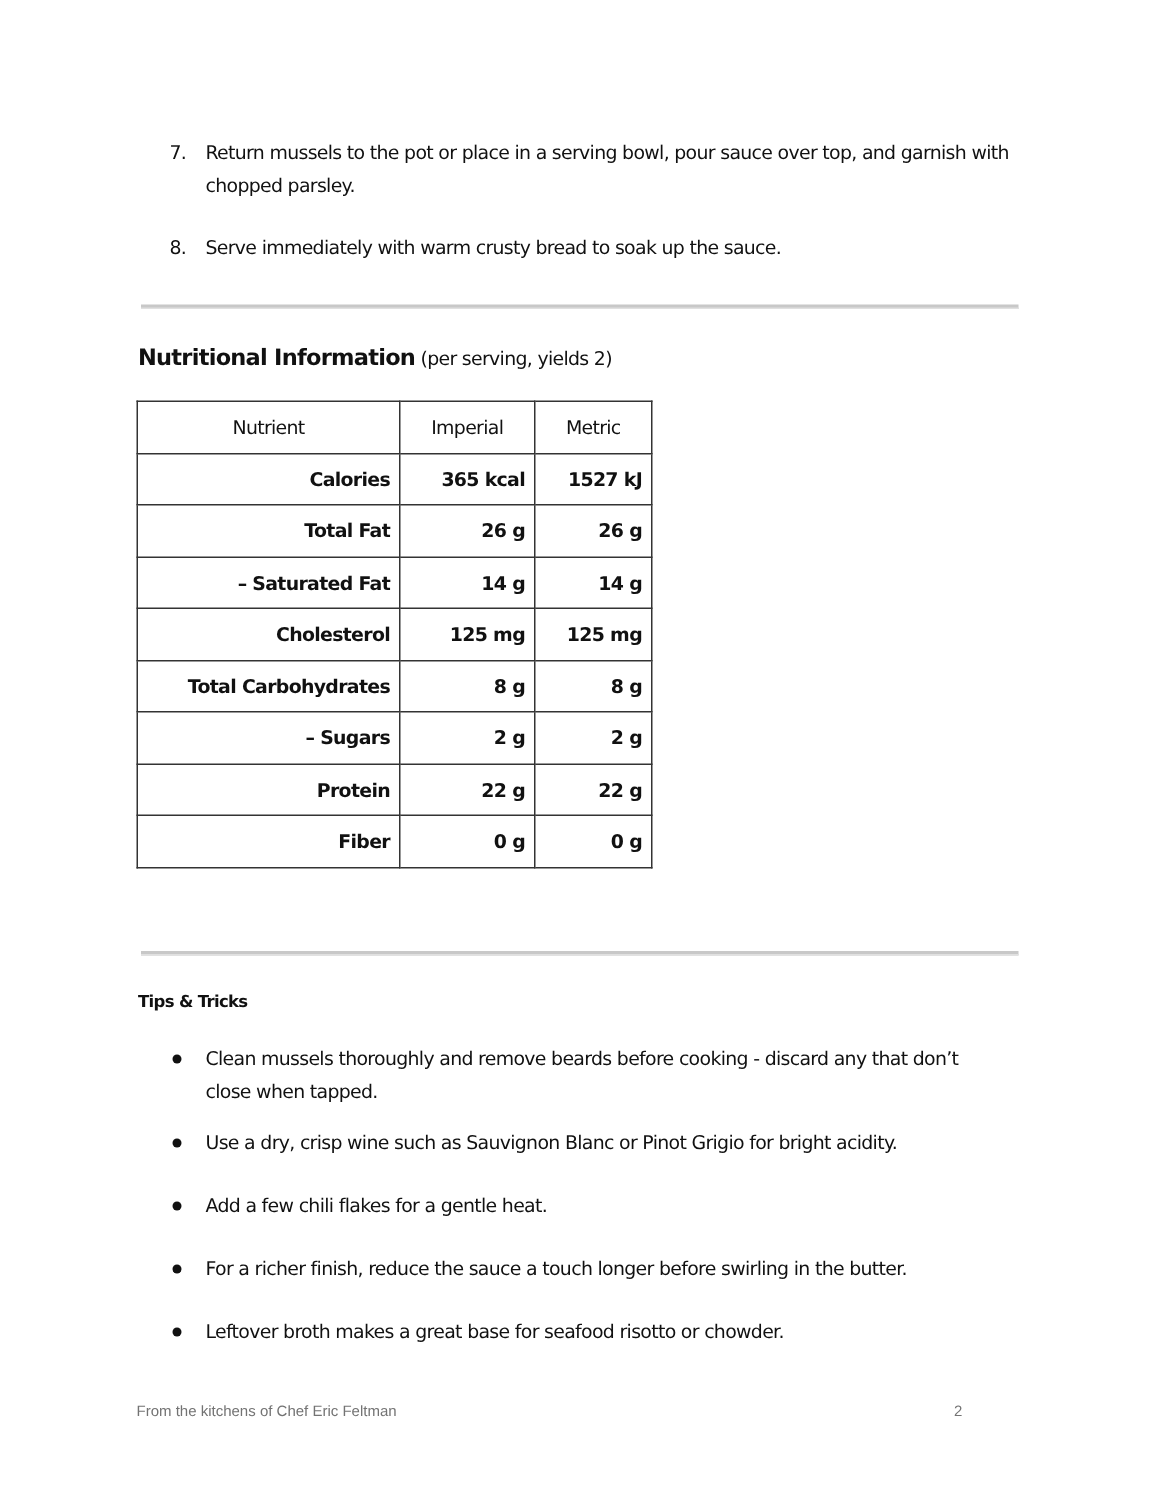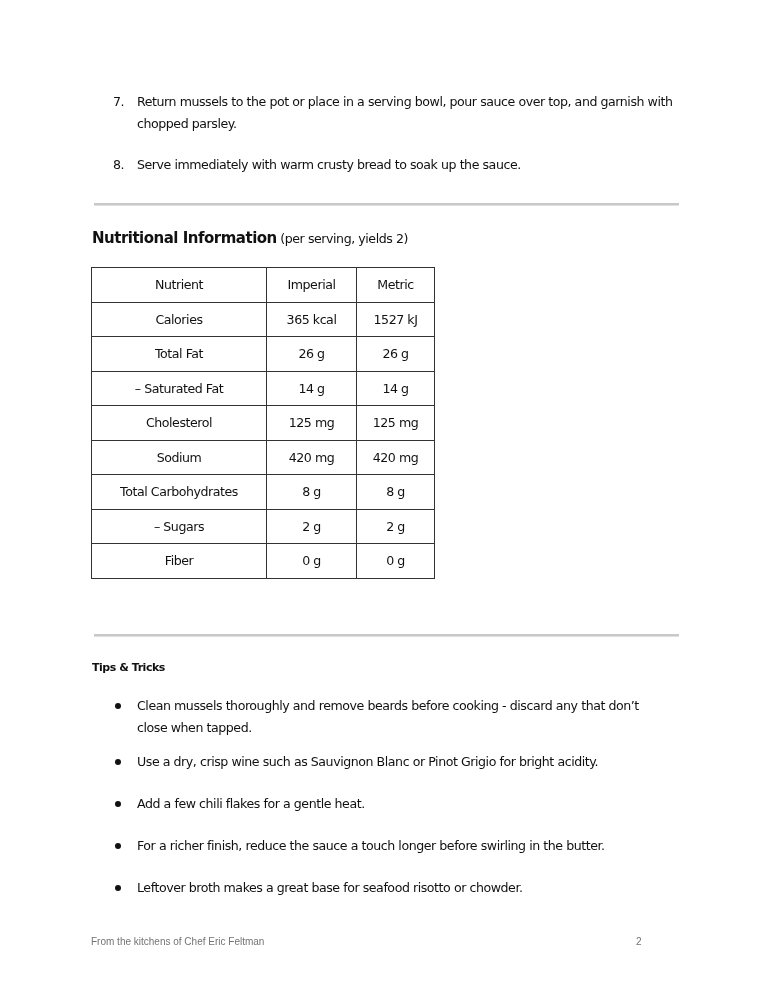--- a/index.html
+++ b/index.html
@@ -7,21 +7,21 @@
          font-family:"Liberation Sans", "DejaVu Sans", sans-serif; color:#111; }
   .doc { font-family:"DejaVu Sans", "Liberation Sans", sans-serif; font-size:12.6px; letter-spacing:-0.45px; }
   .ol-item { position:absolute; left:113px; width:570px; line-height:22px; }
   .ol-item .num { position:absolute; left:0; top:0; }
   .ol-item .txt { position:absolute; left:24px; width:545px; }
   .hr { position:absolute; left:94px; width:585px; height:2px; background:#c8c8c8; border-bottom:1px solid #e0e0e0; }
   .h-nutri { position:absolute; left:92px; top:229px; }
   .h-nutri .bold { font-weight:bold; font-size:15px; letter-spacing:-0.5px; }
   .h-nutri .sub { font-size:12.6px; }
   table.nt { position:absolute; left:91px; top:267px; border-collapse:collapse; }
-  table.nt td, table.nt th { border:1px solid #333; height:34.5px; padding:0 6px; font-weight:normal; text-align:center; vertical-align:middle; box-sizing:border-box;}
+  table.nt td, table.nt th { border:1px solid #333; height:34.5px; padding:0 6px; font-weight:bold; text-align:right; vertical-align:middle; box-sizing:border-box;}
   table.nt th { font-weight:normal; text-align:center; }
   table.nt col.c1 { width:175px; } table.nt col.c2 { width:90px; } table.nt col.c3 { width:78px; }
   .h-tips { position:absolute; left:92px; top:661px; font-weight:bold; font-size:11px; }
   .bullet { position:absolute; left:113px; width:570px; line-height:22px; }
   .bullet .dot { position:absolute; left:2px; top:8px; width:6px; height:6px; border-radius:50%; background:#111; }
   .bullet .txt { position:absolute; left:24px; width:530px; }
   .footer { position:absolute; top:936px; font-family:"Liberation Sans", sans-serif; font-size:10px; color:#737373; }
 </style>
 </head>
 <body>
@@ -69,33 +69,33 @@
           <td>– Saturated Fat</td>
           <td>14 g</td>
           <td>14 g</td>
         </tr>
     <tr>
           <td>Cholesterol</td>
           <td>125 mg</td>
           <td>125 mg</td>
         </tr>
     <tr>
-          <td>Sodium</td>
-          <td>420 mg</td>
-          <td>420 mg</td>
-        </tr>
-    <tr>
           <td>Total Carbohydrates</td>
           <td>8 g</td>
           <td>8 g</td>
         </tr>
     <tr>
           <td>– Sugars</td>
           <td>2 g</td>
           <td>2 g</td>
+        </tr>
+    <tr>
+          <td>Protein</td>
+          <td>22 g</td>
+          <td>22 g</td>
         </tr>
     <tr>
           <td>Fiber</td>
           <td>0 g</td>
           <td>0 g</td>
         </tr>
   </tbody>
     </table>
 
   <div class="hr" style="top:634px;"></div>

